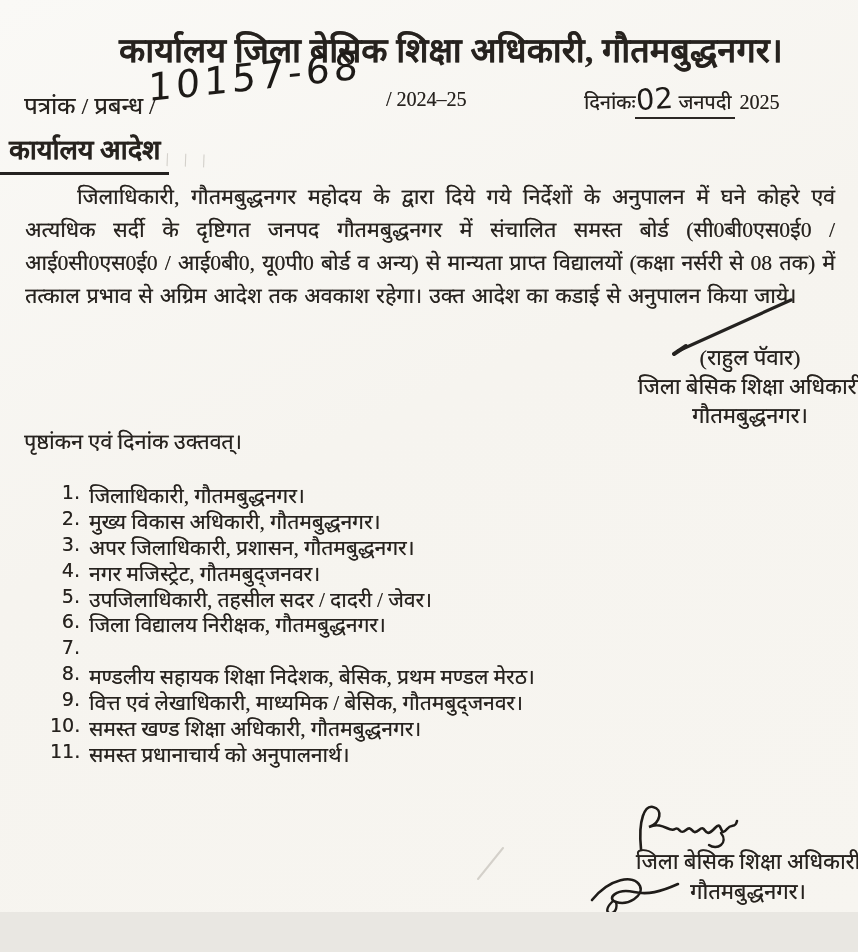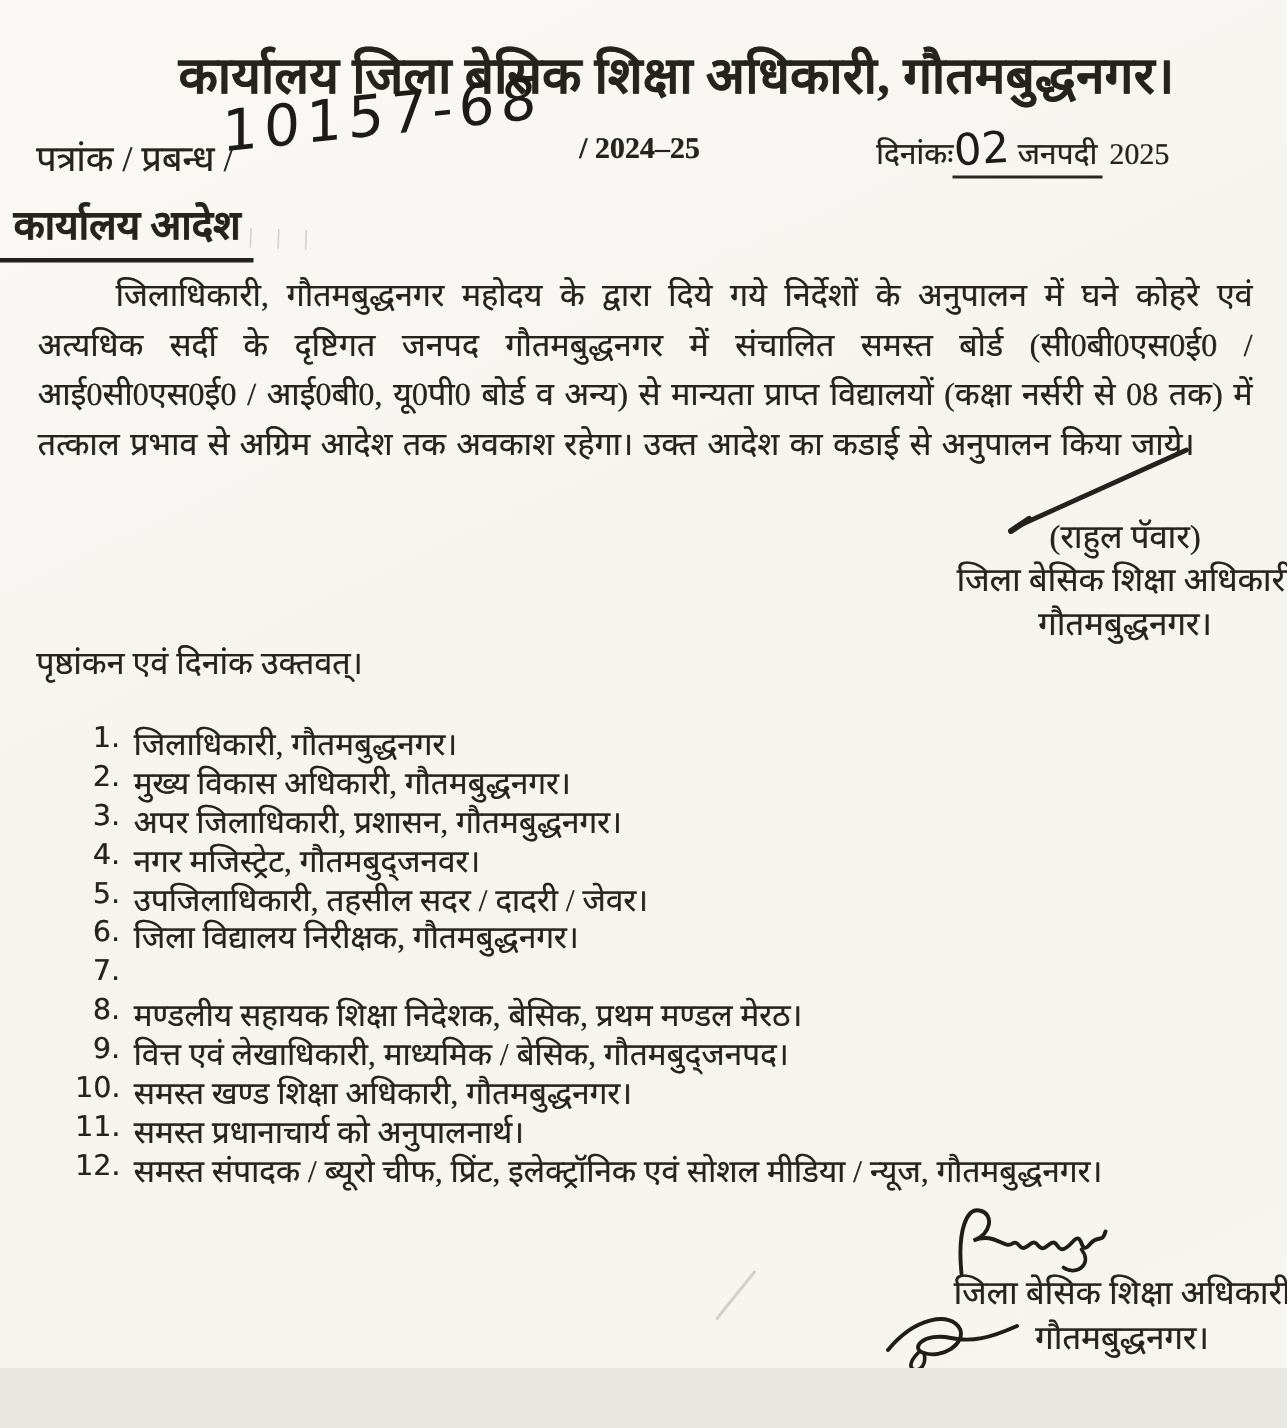--- a/index.html
+++ b/index.html
@@ -27,21 +27,21 @@
     margin:0;
   }
   .ref-label{ position:absolute;left:24px;top:88px;font-size:24px; }
   .ref-number{
     position:absolute;left:148px;top:66px;
     font-family:"DejaVu Sans",sans-serif;
     font-size:38px;letter-spacing:4px;color:#1d1a17;
     transform:rotate(-6deg) skewX(-6deg);
     transform-origin:left center;
   }
-  .ref-year{ position:absolute;left:386px;top:88px;font-size:20px;font-weight:700; }
+  .ref-year{ position:absolute;left:386px;top:88px;font-size:20px;font-weight:400; }
   .date-group{ position:absolute;left:584px;top:88px;font-size:20px;white-space:nowrap; }
   .date-underline{
     display:inline-block;
     border-bottom:2.5px solid #2b2724;
     padding:0 3px 2px 1px;
     vertical-align:baseline;
   }
   .date-day{
     display:inline-block;
     font-family:"DejaVu Sans",sans-serif;
@@ -173,33 +173,29 @@
       </li>
     <li>
         <span class="num">7.</span>
       </li>
     <li>
         <span class="num">8.</span>
         <span>मण्डलीय सहायक शिक्षा निदेशक, बेसिक, प्रथम मण्डल मेरठ।</span>
       </li>
     <li>
         <span class="num">9.</span>
-        <span>वित्त एवं लेखाधिकारी, माध्यमिक / बेसिक, गौतमबुद्जनपद।</span>
+        <span>वित्त एवं लेखाधिकारी, माध्यमिक / बेसिक, गौतमबुद्जनवर।</span>
       </li>
     <li>
         <span class="num">10.</span>
         <span>समस्त खण्ड शिक्षा अधिकारी, गौतमबुद्धनगर।</span>
       </li>
     <li>
         <span class="num">11.</span>
         <span>समस्त प्रधानाचार्य को अनुपालनार्थ।</span>
-      </li>
-    <li>
-        <span class="num">12.</span>
-        <span>समस्त संपादक / ब्यूरो चीफ, प्रिंट, इलेक्ट्रॉनिक एवं सोशल मीडिया / न्यूज, गौतमबुद्धनगर।</span>
       </li>
   </ol>
 
   <svg class="sig-rahul" width="108" height="58" viewBox="0 0 108 58">
     <path d="M8 50 C5 20 12 6 20 8 C30 10 28 24 16 28 C30 22 36 34 42 30
              C47 27 46 37 53 31 C60 25 58 38 66 31 C74 24 70 42 82 29
              C90 20 86 40 94 30 C99 24 102 30 104 22" stroke="#1f1c19" stroke-width="2.6" stroke-linecap="round" fill="none"></path>
     <path d="M88 34 C96 44 84 52 76 46" stroke="#1f1c19" stroke-width="2.4" stroke-linecap="round" fill="none"></path>
   </svg>
 

